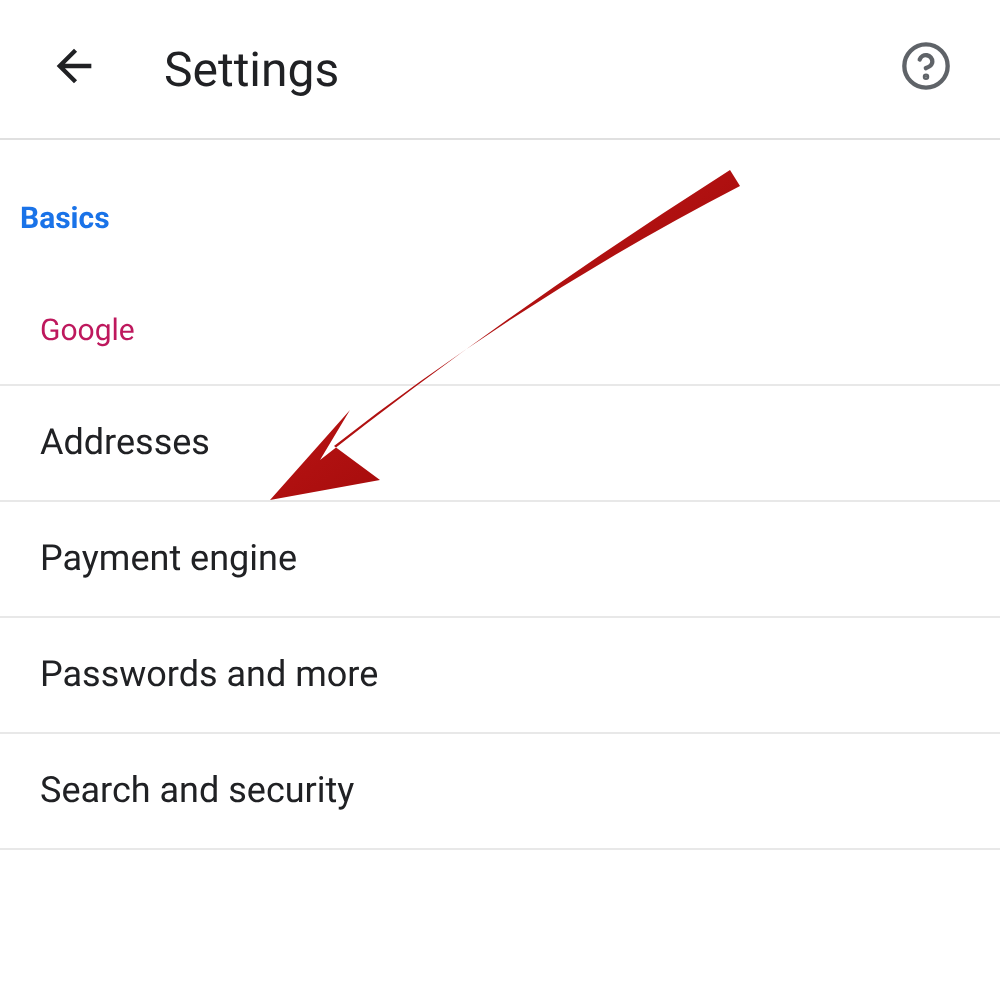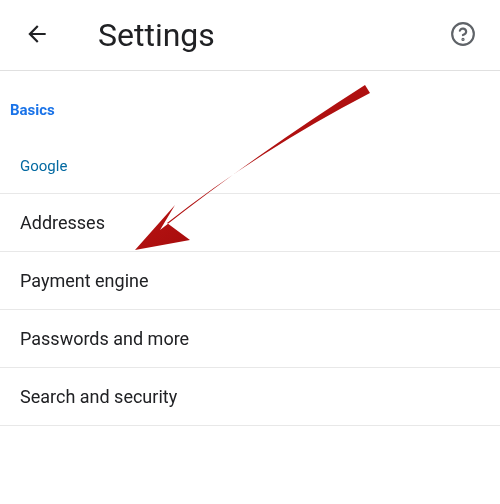--- a/index.html
+++ b/index.html
@@ -20,24 +20,24 @@
     .back-btn {
       background: none;
       border: none;
       padding: 4px;
       cursor: pointer;
       display: flex;
       align-items: center;
       justify-content: center;
     }
     .header-title {
-      font-size: 32px;
+      font-size: 24px;
       font-weight: 400;
       color: #202124;
-      margin-left: 44px;
+      margin-left: 28px;
     }
     .help-btn {
       position: absolute;
       right: 20px;
       background: none;
       border: none;
       padding: 4px;
       cursor: pointer;
       display: flex;
       align-items: center;
@@ -57,21 +57,21 @@
     .setting-row-first {
       border-top: none;
     }
     .setting-title {
       font-size: 18px;
       color: #202124;
       font-weight: 400;
     }
     .setting-subtitle {
       font-size: 15px;
-      color: #0369a1;
+      color: #be185d;
       margin-top: 2px;
     }
     .arrow-annotation {
       position: absolute;
       pointer-events: none;
     }
   </style>
 </head>
 <body>
 

